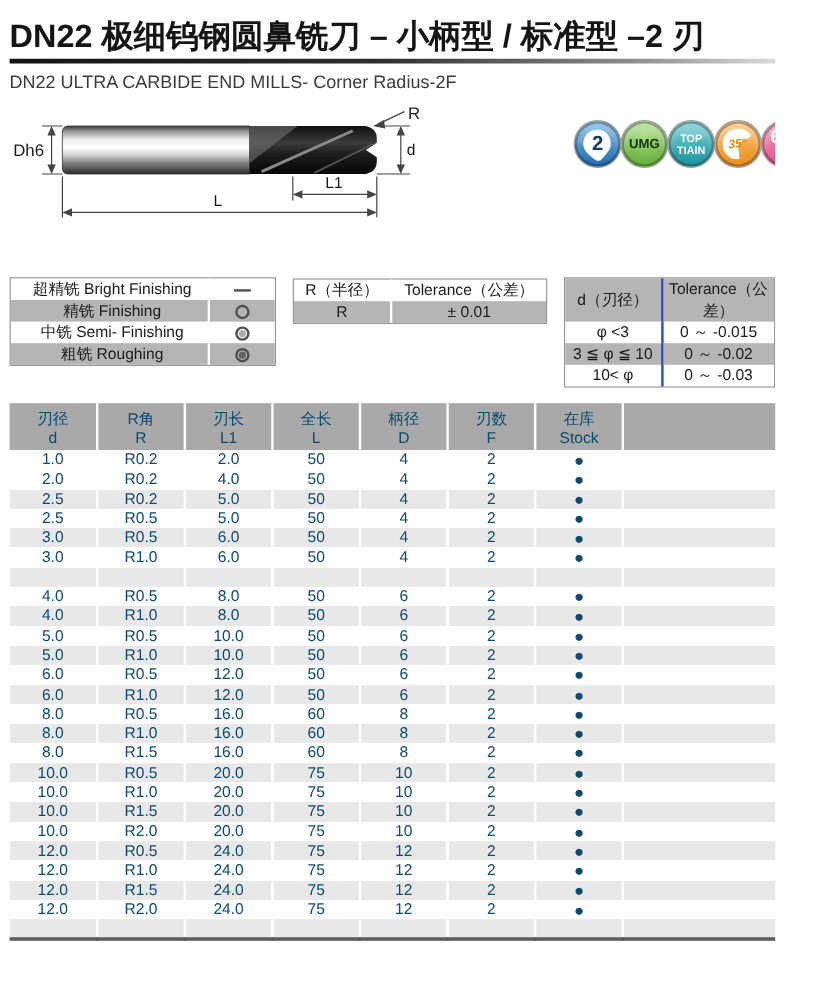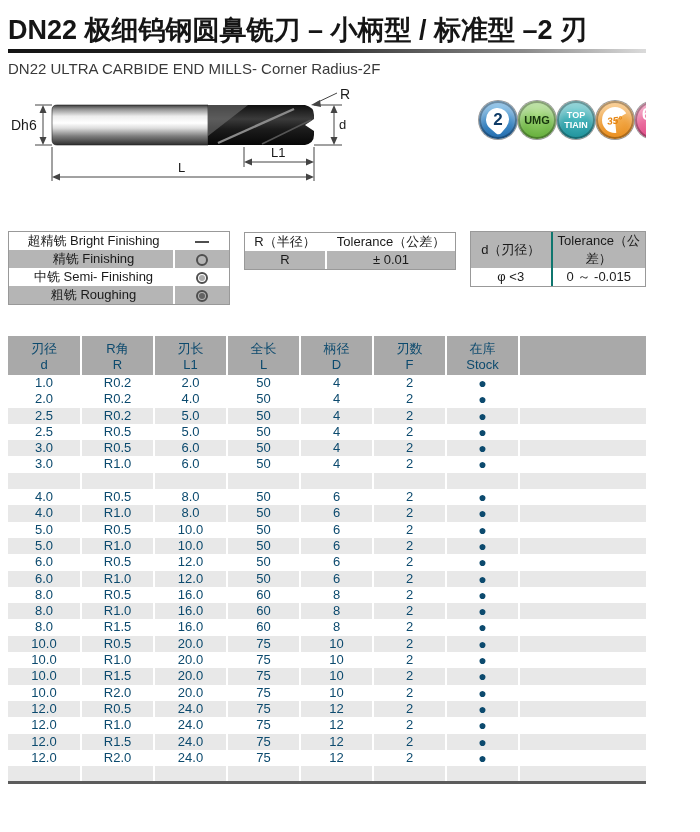--- a/index.html
+++ b/index.html
@@ -45,21 +45,21 @@
   .mini tr.shade td { background:#b5b5b5; }
   .tbl-finishing { left:8px; top:231px; }
   .tbl-finishing td.f-label { width:166px; padding-left:5px; border-right:2px solid #fff; text-align:center;margin-left:28px; }
   .tbl-finishing td.f-sym   { width:54px; text-align:center; vertical-align:middle; }
   .tbl-r { left:244px; top:232px; }
   .tbl-r td { text-align:center; }
   .tbl-r td:first-child { width:82px; border-right:2px solid #fff; }
   .tbl-r td:last-child  { width:128px; }
   .tbl-d { left:470px; top:231px; }
   .tbl-d td { text-align:center; }
-  .tbl-d td:first-child { width:112px; border-right:2px solid #0f766e; }
+  .tbl-d td:first-child { width:112px; border-right:2px solid #1d4ed8; }
   .tbl-d td:last-child  { width:113px; }
 
   
   .sym { display:inline-block; vertical-align:middle; }
   .sym-dash { width:14px; height:2px; background:#4f4f4f; }
   .sym-open, .sym-semi, .sym-rough { position:relative; width:12px; height:12px; border:2px solid #4f4f4f; border-radius:50%; }
   .sym-semi::after, .sym-rough::after { content:""; position:absolute; left:1px; top:1px; right:1px; bottom:1px; border-radius:50%; }
   .sym-semi::after  { background:#ababab; }
   .sym-rough::after { background:#636363; }
 
@@ -203,20 +203,28 @@
   <table class="mini tbl-d">
       <tbody>
         <tr class="shade">
           <td>d（刃径）</td>
           <td>Tolerance（公差）</td>
         </tr>
         <tr>
           <td>φ &lt;3</td>
           <td>0 ～ -0.015</td>
         </tr>
+        <tr class="shade">
+          <td>3 ≦ φ ≦ 10</td>
+          <td>0 ～ -0.02</td>
+        </tr>
+        <tr>
+          <td>10&lt; φ</td>
+          <td>0 ～ -0.03</td>
+        </tr>
       </tbody>
     </table>
 
   <table class="spec">
     <colgroup>
       <col style="width:73px">
         <col style="width:73px">
         <col style="width:73px">
         <col style="width:73px">
       <col style="width:73px">

